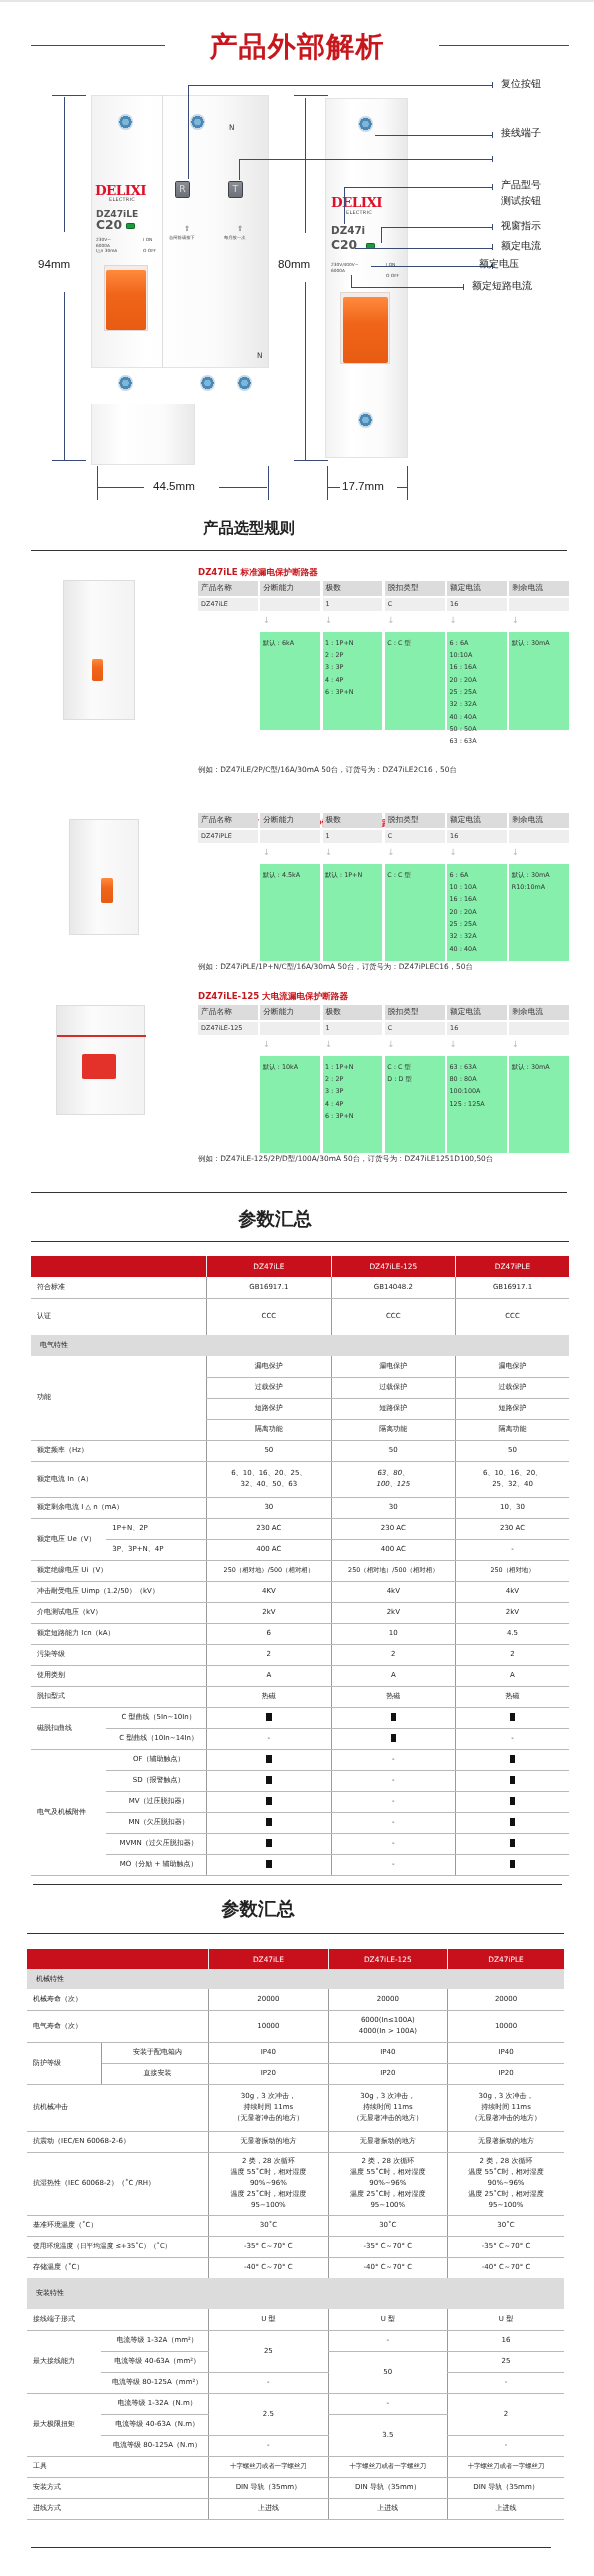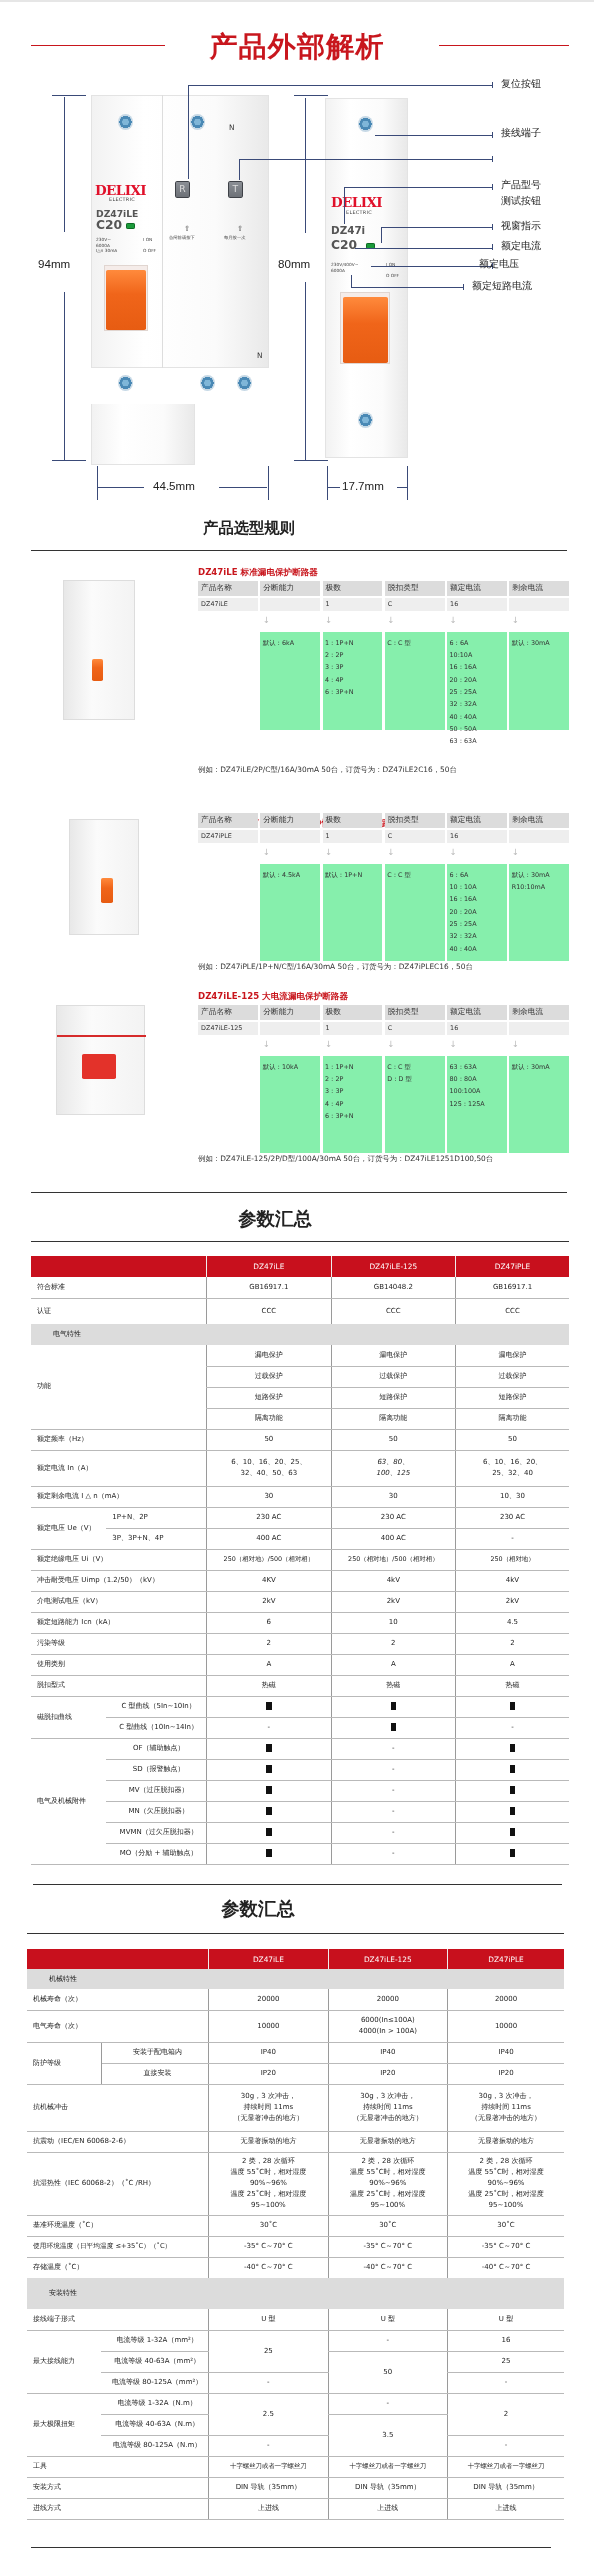--- a/index.html
+++ b/index.html
@@ -46,21 +46,21 @@
   .prod-img { position: absolute; background: linear-gradient(90deg, #e8e8e8, #fbfbfb 40%, #f3f3f3); border: 0.6px solid #ddd; }
 
   
   .ptable { position: absolute; border-collapse: collapse; font-size: 7px; color: #222; table-layout: fixed; }
   .ptable td { border-bottom: 1.2px solid #b9b9b9; text-align: center; vertical-align: middle; padding: 1.2px 1.2px; line-height: 11px; }
   .ptable td.lbl { text-align: left; padding-left: 6.1px; }
   .ptable td.sublbl { text-align: center; padding-left: 6.1px; }
   .ptable td.vsep { border-left: 0.6px solid #9a9a9a; }
   .ptable tr.hdr td { background: #c8101d; color: #fff; border-bottom: none; font-size: 7.4px; }
   .ptable tr.hdr td.vsep { border-left: 0.6px solid #eee; }
-  .ptable tr.group td { background: #dcdcdc; text-align: left; padding-left: 22px; border-bottom: none; }
+  .ptable tr.group td { background: #dcdcdc; text-align: left; padding-left: 9px; border-bottom: none; }
   .sq { display: inline-block; width: 5.5px; height: 8px; background: #111; vertical-align: middle; }
 </style>
 </head>
 <body>
 
 <div class="topbar"></div>
 
 <div class="title-line" style="left:31px;width:134px;"></div>
 <div class="main-title">产品外部解析</div>
 <div class="title-line" style="left:439px;width:130px;"></div>
@@ -354,21 +354,21 @@
     <td class="vsep">DZ47iLE</td>
     <td class="vsep">DZ47iLE-125</td>
     <td class="vsep">DZ47iPLE</td>
   </tr>
   <tr style="height:21px;">
     <td class="lbl" colspan="2">符合标准</td>
     <td class="vsep">GB16917.1</td>
     <td class="vsep">GB14048.2</td>
     <td class="vsep">GB16917.1</td>
   </tr>
-  <tr style="height:26px;">
+  <tr style="height:37px;">
     <td class="lbl" colspan="2" style="border-bottom:none;">认证</td>
     <td class="vsep" style="border-bottom:none;">CCC</td>
     <td class="vsep" style="border-bottom:none;">CCC</td>
     <td class="vsep" style="border-bottom:none;">CCC</td>
   </tr>
   <tr class="group" style="height:21px;">
     <td colspan="5">电气特性</td>
   </tr>
   <tr style="height:21px;">
     <td class="lbl" colspan="2" rowspan="4">功能</td>

